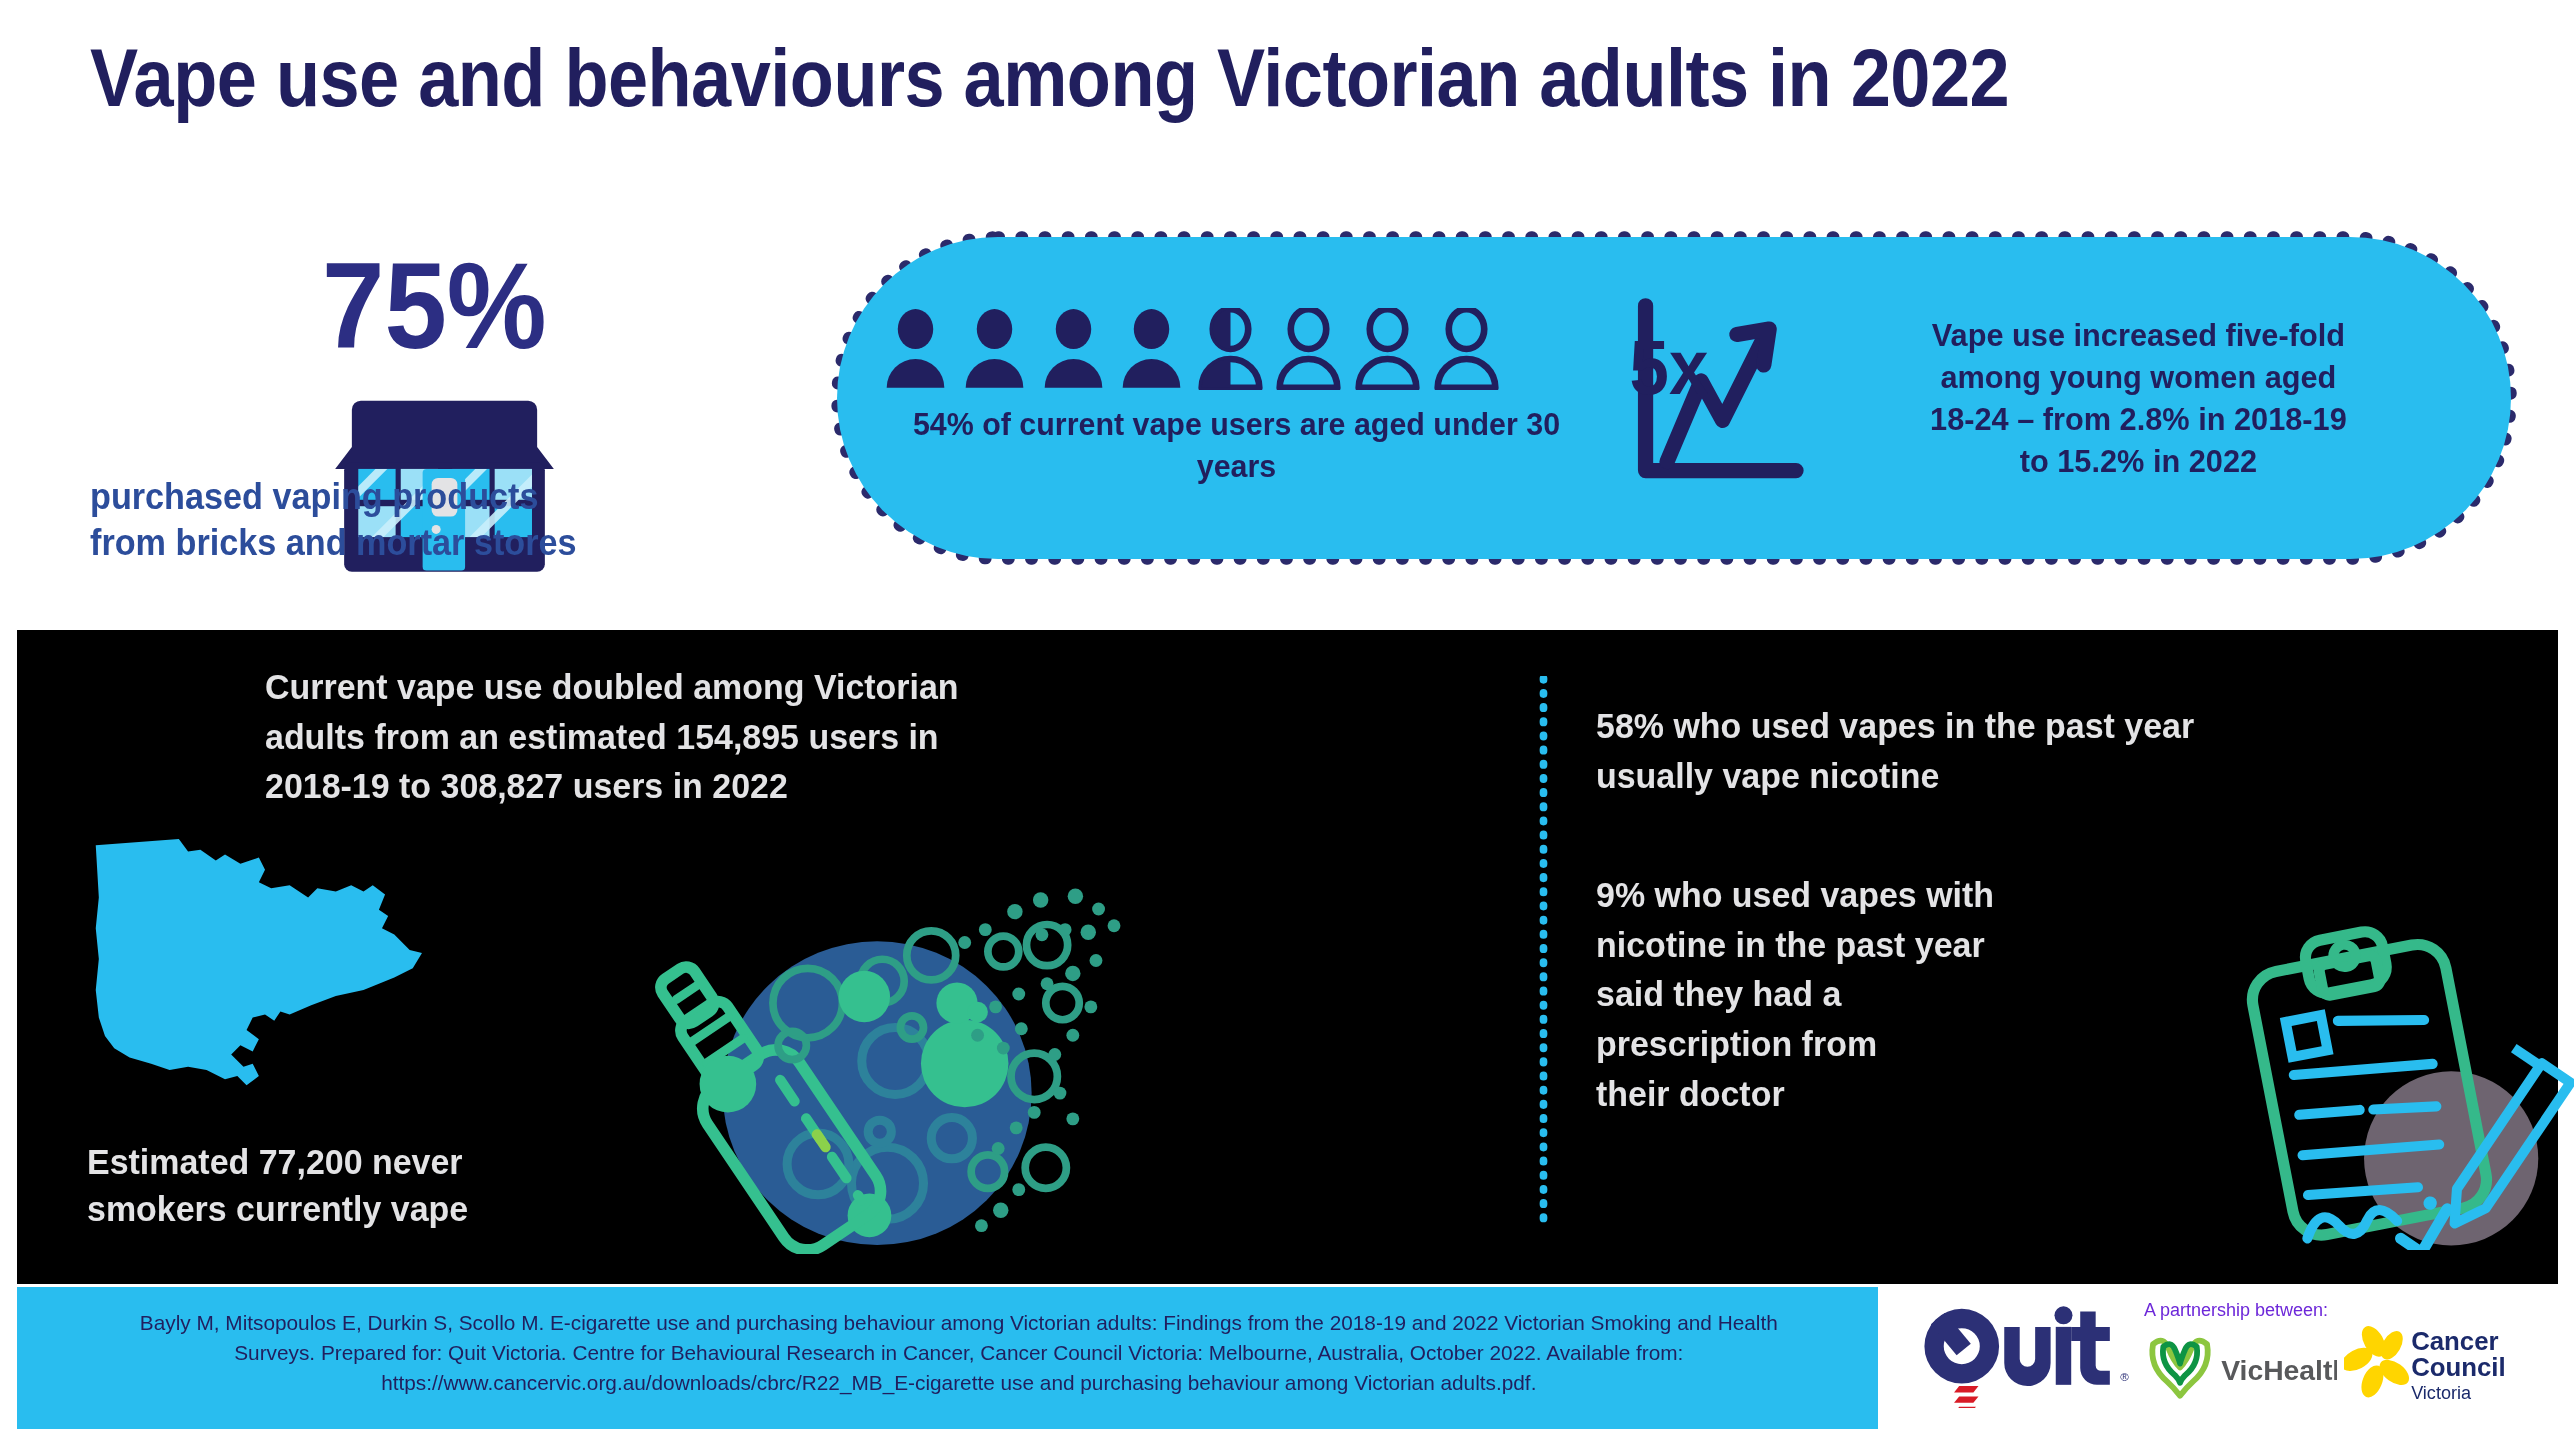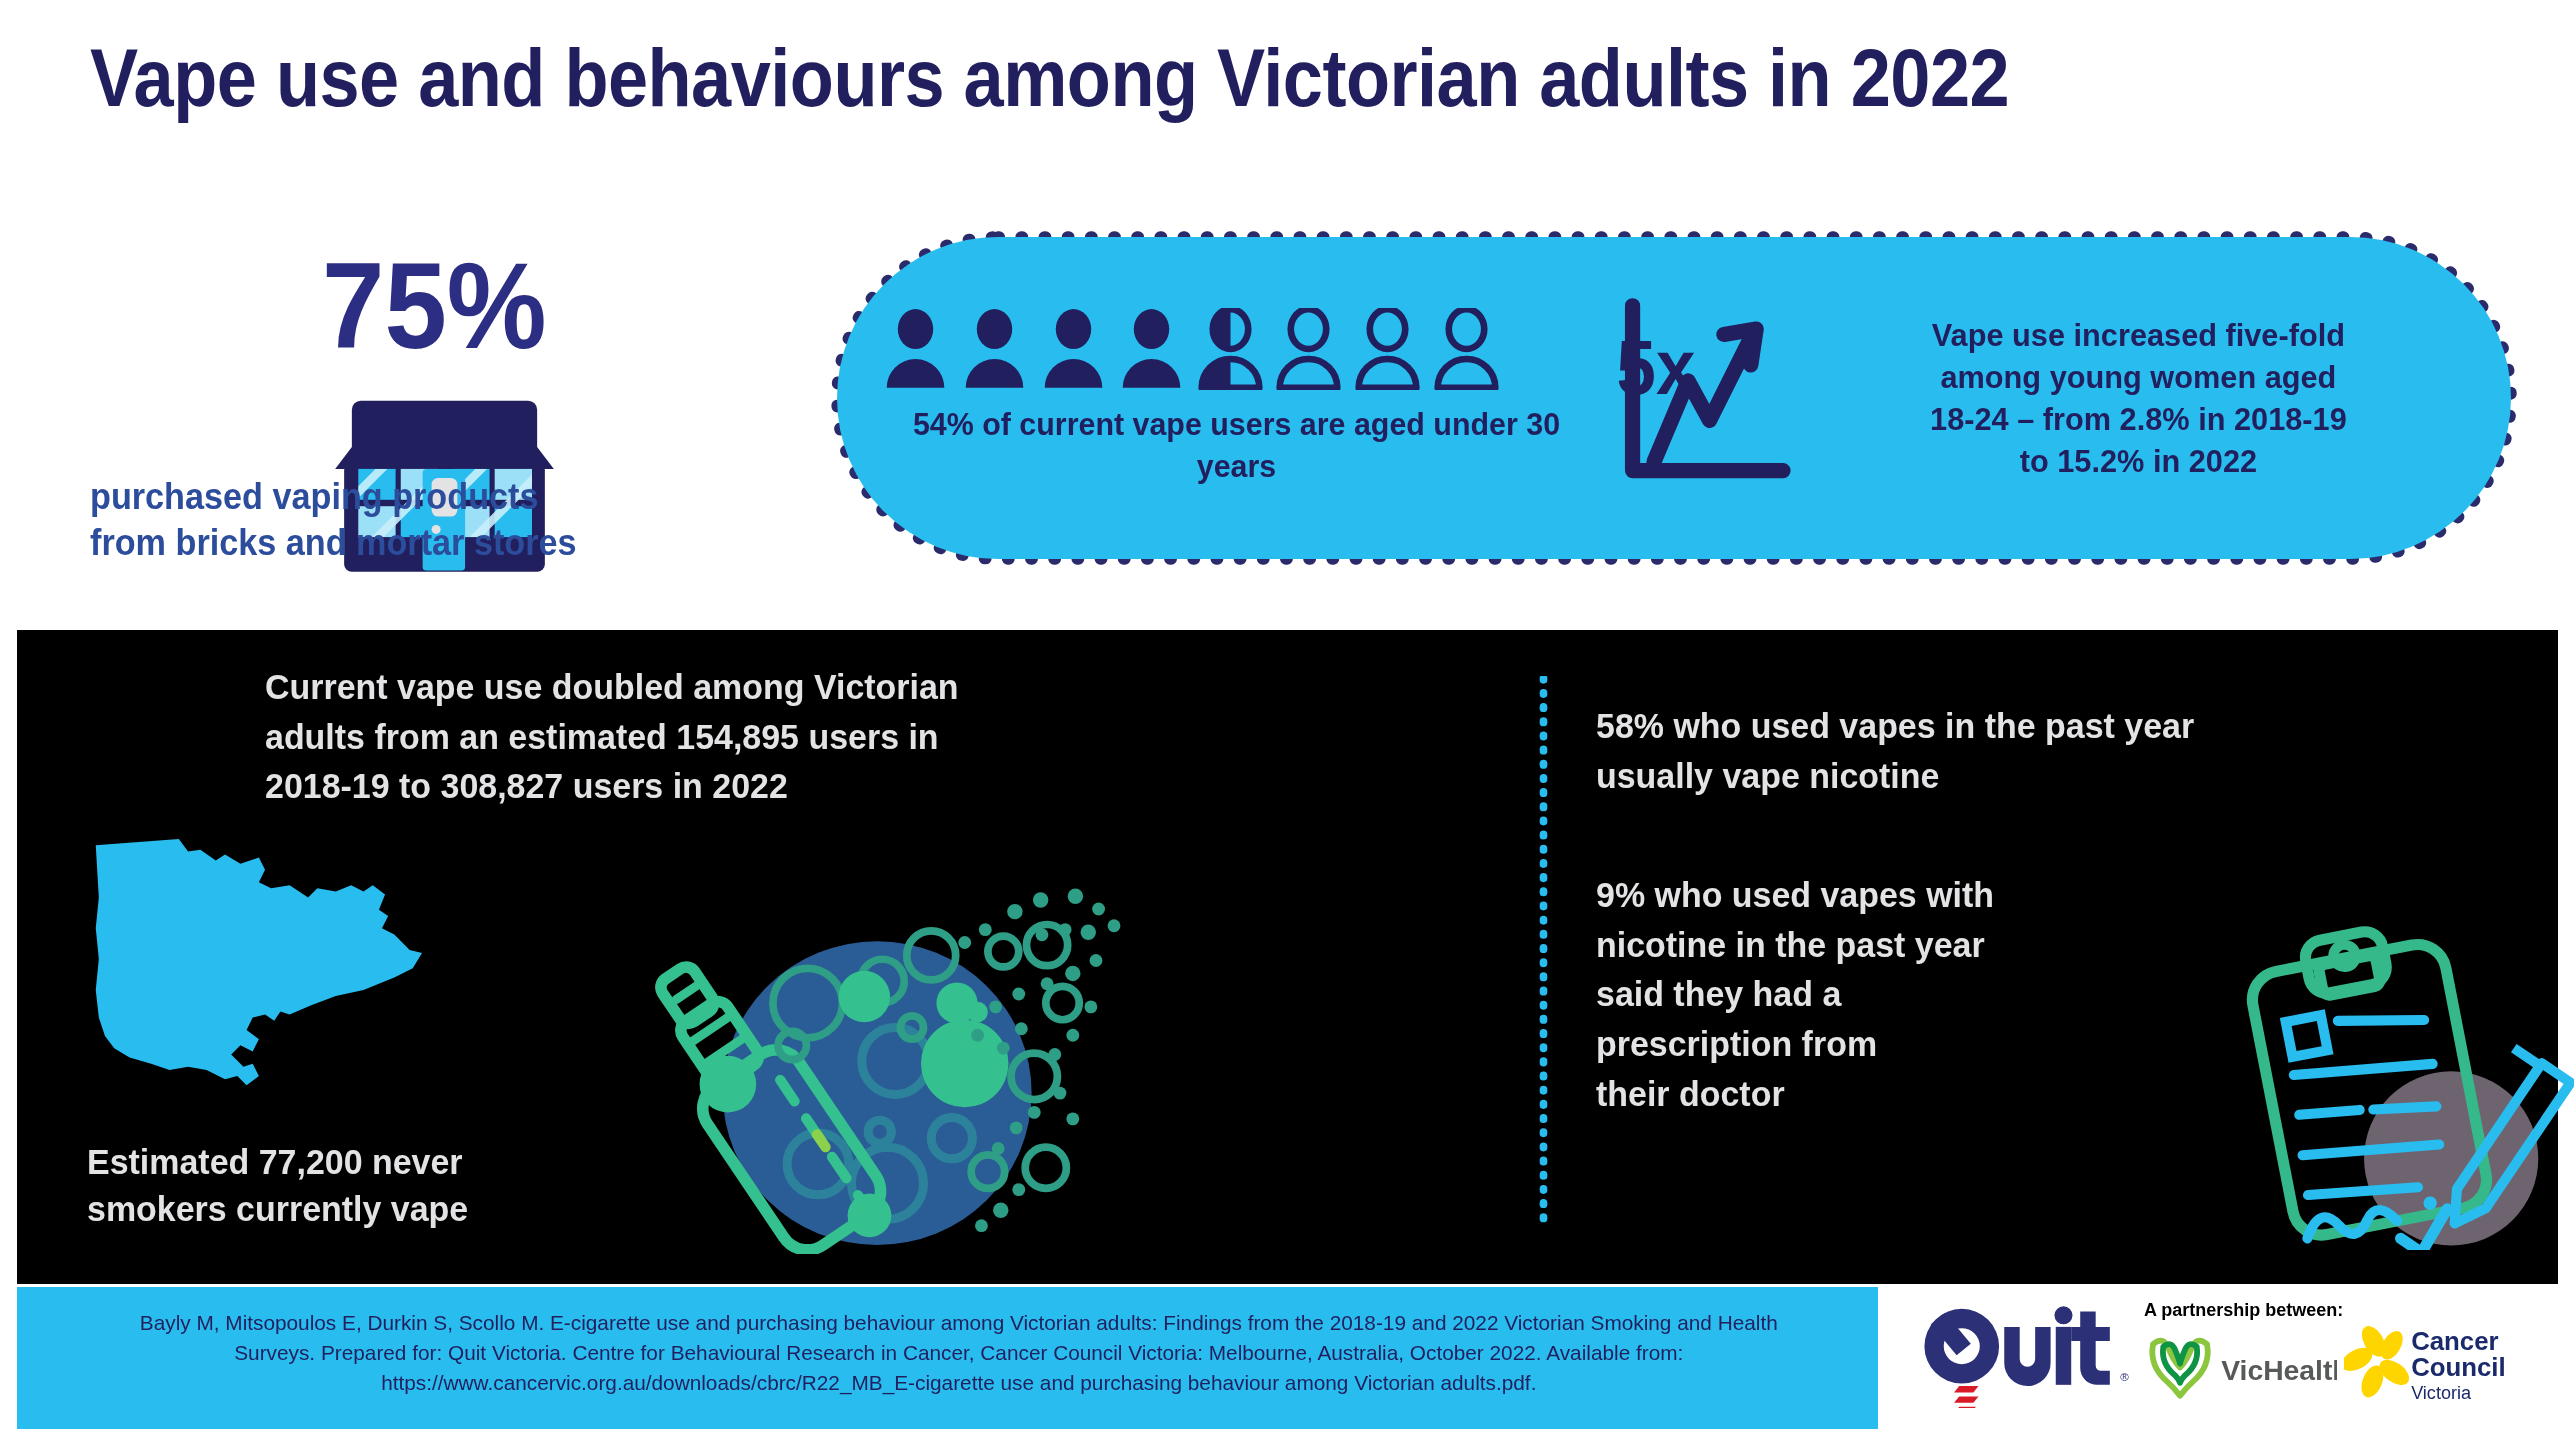--- a/index.html
+++ b/index.html
@@ -50,21 +50,21 @@
   }
   #pill-dots{position:absolute;left:828px;top:228px;width:1692px;height:340px;pointer-events:none;}
   #pill-inner{position:absolute;inset:0;display:flex;align-items:center;}
   #pill-col-people{width:779px;padding-left:39px;box-sizing:border-box;}
   #people-row{display:flex;gap:11.6px;margin-left:6.4px;margin-bottom:14px;}
   #people-caption{
     font-size:32px;line-height:1.3;font-weight:700;color:#211F5E;
     text-align:center;width:721px;
     transform:scaleX(0.95);transform-origin:center top;
   }
-  #pill-col-chart{width:193px;display:flex;align-items:center;justify-content:flex-start;}
+  #pill-col-chart{width:193px;display:flex;align-items:center;justify-content:flex-end;}
   #pill-col-text{
     flex:1;padding-right:45px;box-sizing:border-box;
     font-size:32px;line-height:1.32;font-weight:700;color:#211F5E;
     text-align:center;white-space:pre-line;
     transform:scaleX(0.96);transform-origin:center center;
   }
 
   
   #main-panel{
     position:absolute;left:17.4px;top:630px;
@@ -116,21 +116,21 @@
   }
   #citation{
     position:absolute;left:81px;top:20.6px;width:1739px;
     font-size:21px;line-height:1.45;color:#211F5E;font-weight:400;
     transform:scaleX(0.99);transform-origin:left top;
   }
   #logo-zone{position:absolute;left:1906px;top:1287px;width:670px;height:142px;background:#ffffff;}
   #quit-logo{position:absolute;left:13px;top:18px;width:213px;height:103px;}
   #partner-zone{position:absolute;left:238px;top:13px;width:419px;height:119px;}
   #partner-label{
-    position:absolute;left:0;top:0;font-size:18px;color:#000000;font-weight:700;
+    position:absolute;left:0;top:0;font-size:18px;color:#6d28d9;font-weight:400;
   }
   #vichealth-logo{position:absolute;left:0;top:30px;width:193px;height:71px;}
   #ccv-logo{position:absolute;left:200px;top:22px;width:213px;height:84px;}
 </style>
 </head>
 <body>
 
 <div class="stage">
 
   <div id="page-title">Vape use and behaviours among Victorian adults in 2022</div>

